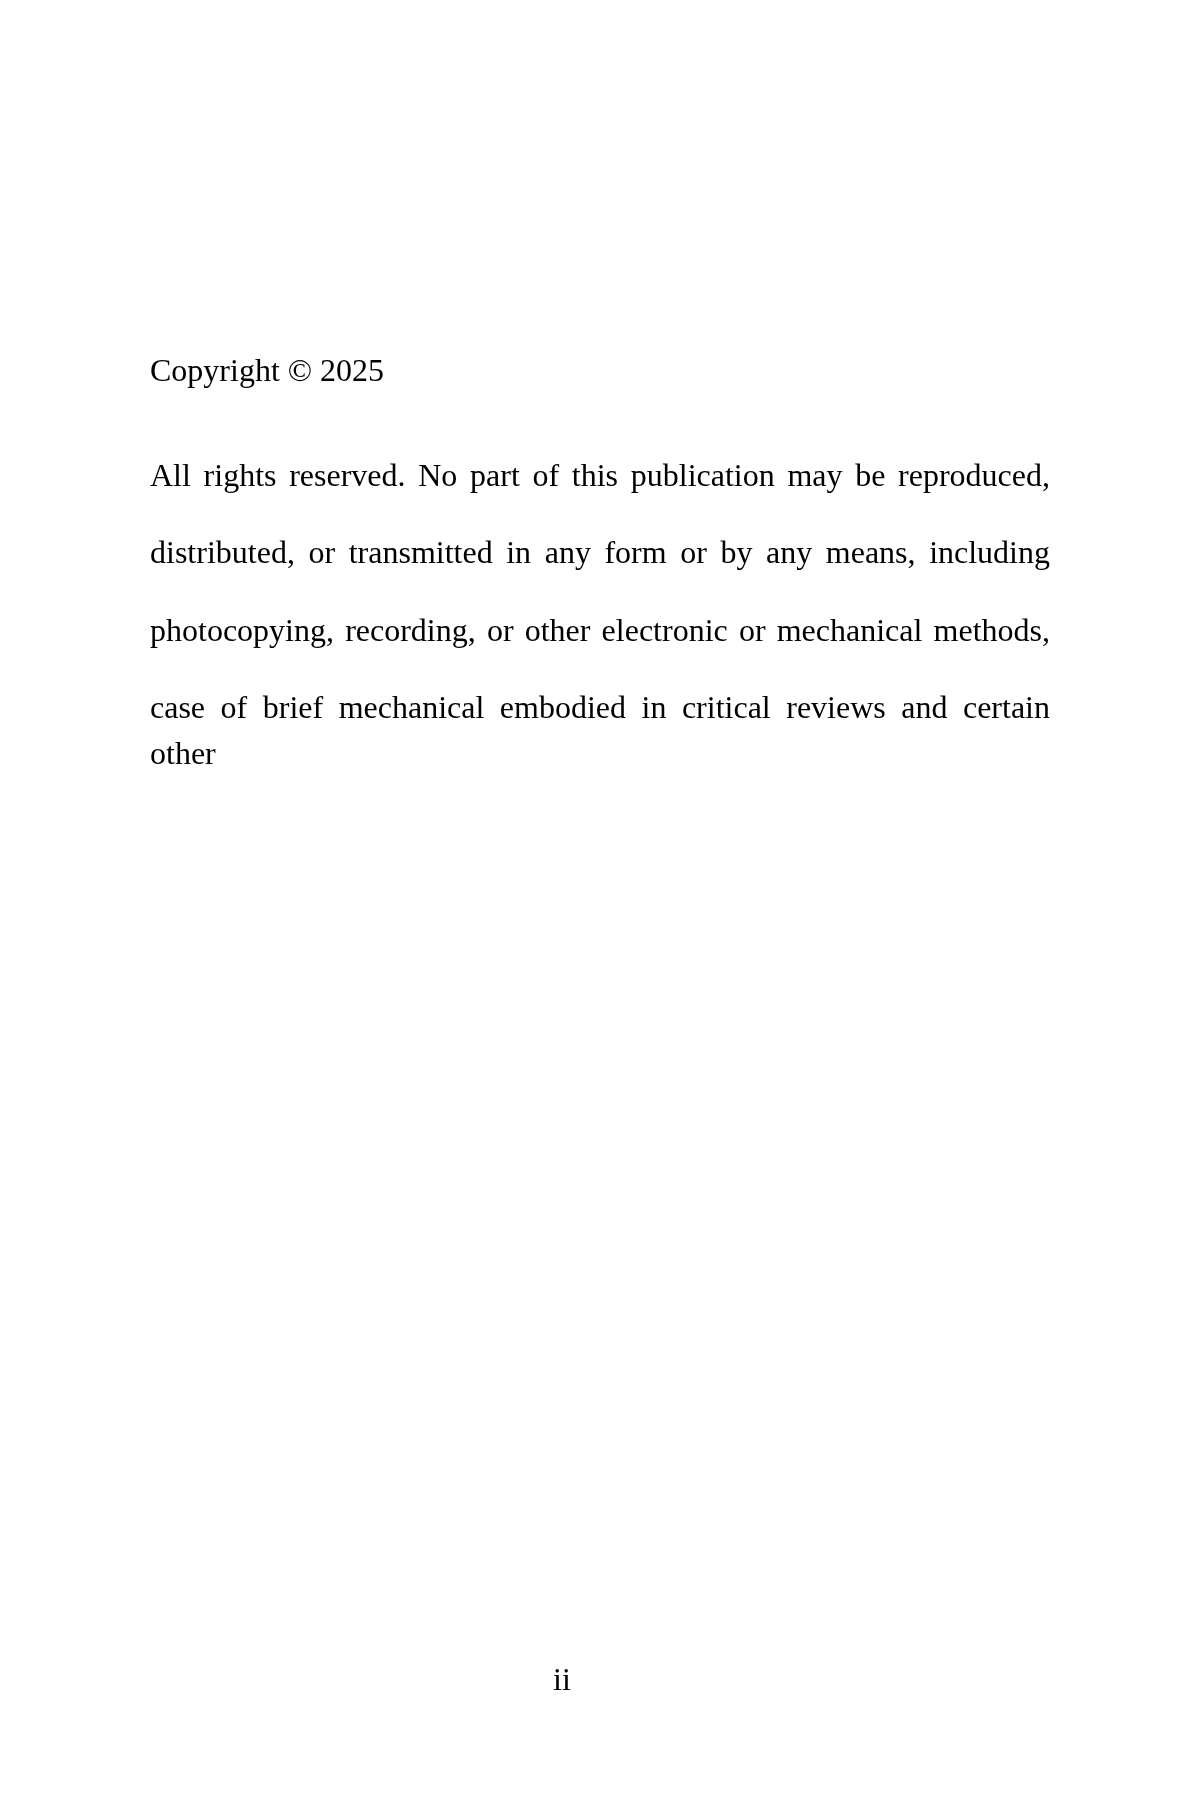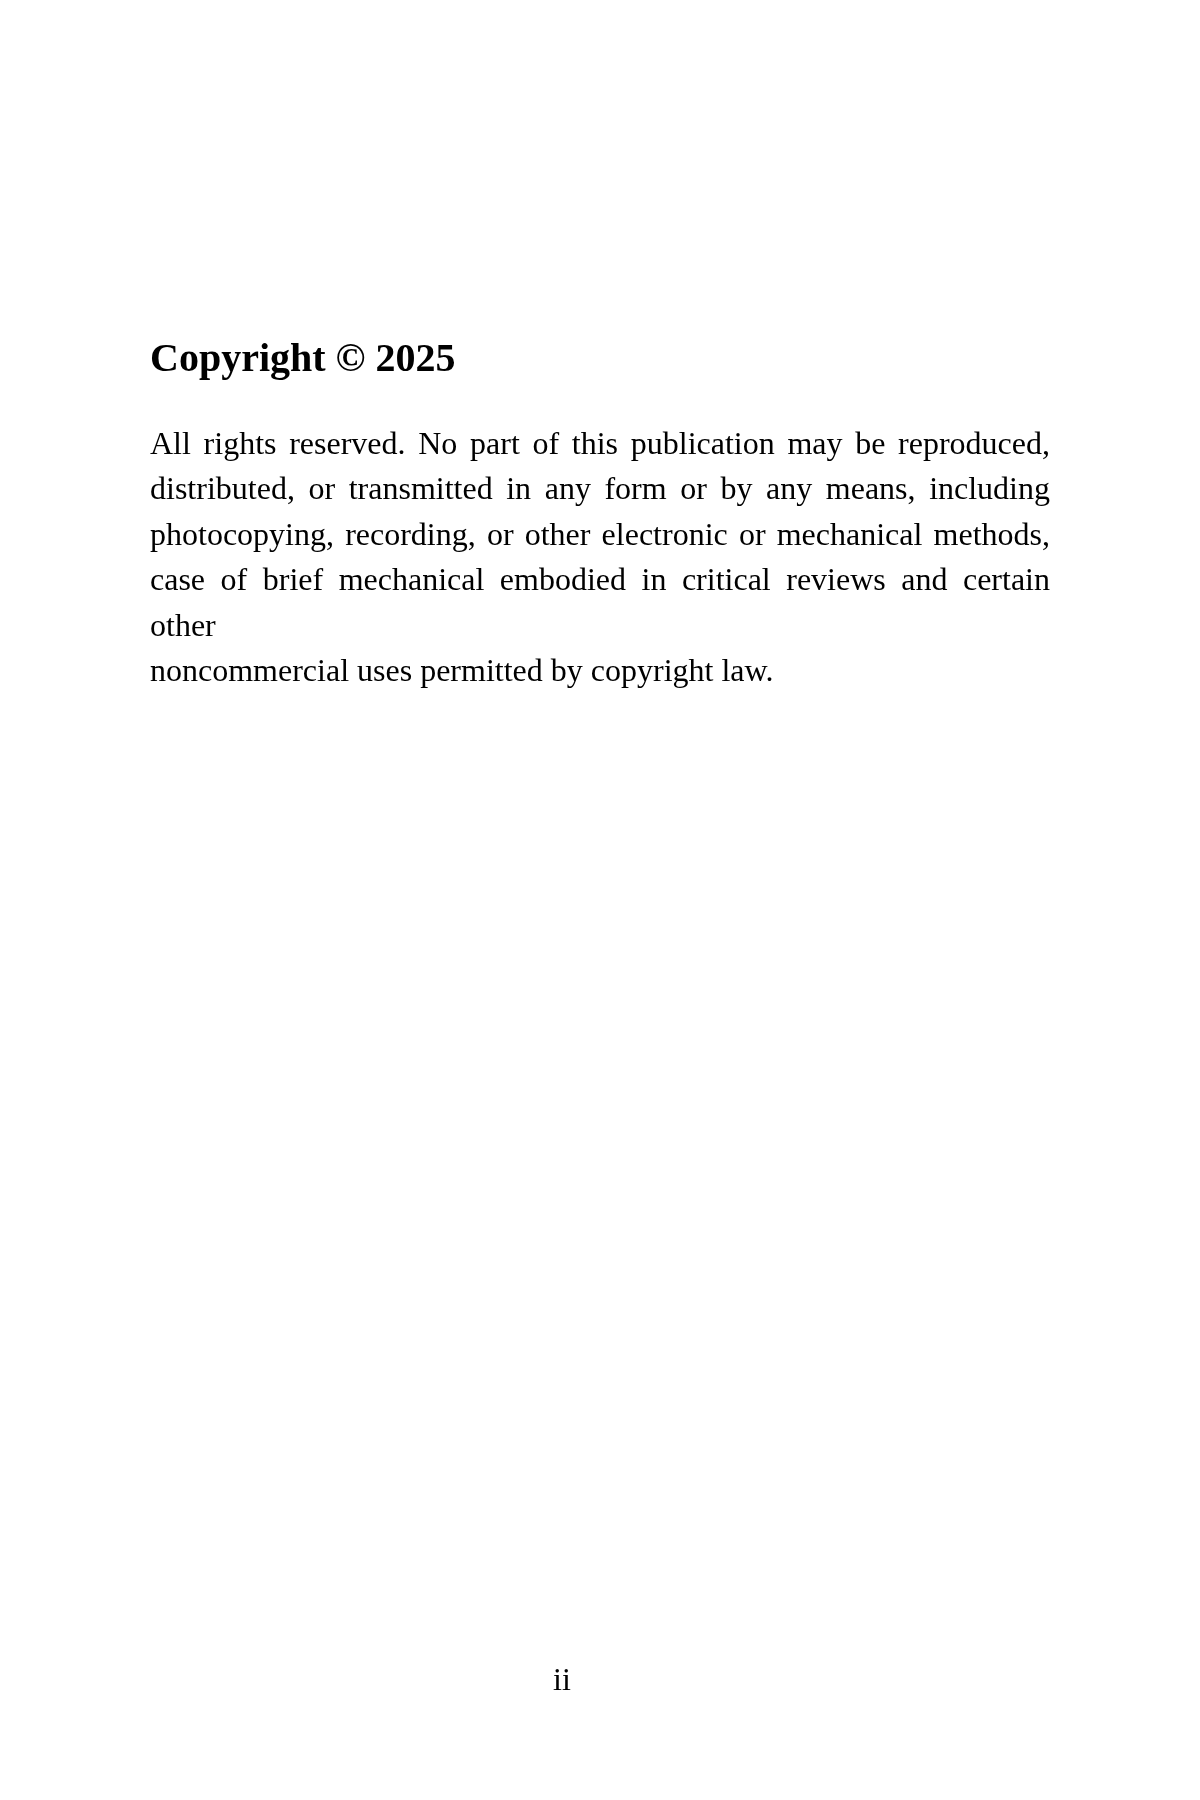--- a/index.html
+++ b/index.html
@@ -18,38 +18,38 @@
   .page {
     position: absolute;
     inset: 0;
     width: 1200px;
     height: 1800px;
     background: #ffffff;
   }
   .copyright-line {
     position: absolute;
     left: 150px;
-    top: 335px;
+    top: 347px;
     width: 900px;
-    font-size: 40px;
+    font-size: 32px;
     line-height: 46px;
     white-space: nowrap;
-    font-weight: bold;
   }
   .paragraph {
     position: absolute;
     left: 150px;
     top: 421px;
     width: 900px;
     font-size: 32px;
     line-height: 45.4px;
   }
   .pline {
     width: 100%;
     text-align: left;
+    margin-top: 32px;
   }
   .pline.just {
     text-align: justify;
     text-align-last: justify;
     text-justify: inter-word;
   }
   .page-number {
     position: absolute;
     left: 0;
     top: 1656px;
@@ -64,18 +64,17 @@
 
 <div class="page">
 
   <div class="copyright-line">Copyright © 2025</div>
 
   <div class="paragraph">
     <div class="pline just">All rights reserved. No part of this publication may be reproduced,</div>
     <div class="pline just">distributed, or transmitted in any form or by any means, including</div>
     <div class="pline just">photocopying, recording, or other electronic or mechanical methods,</div>
     <div class="pline just">case of brief mechanical embodied in critical reviews and certain other</div>
-    <div class="pline">noncommercial uses permitted by copyright law.</div>
   </div>
 
   <div class="page-number">ii</div>
 
 </div>
 
 </body></html>

